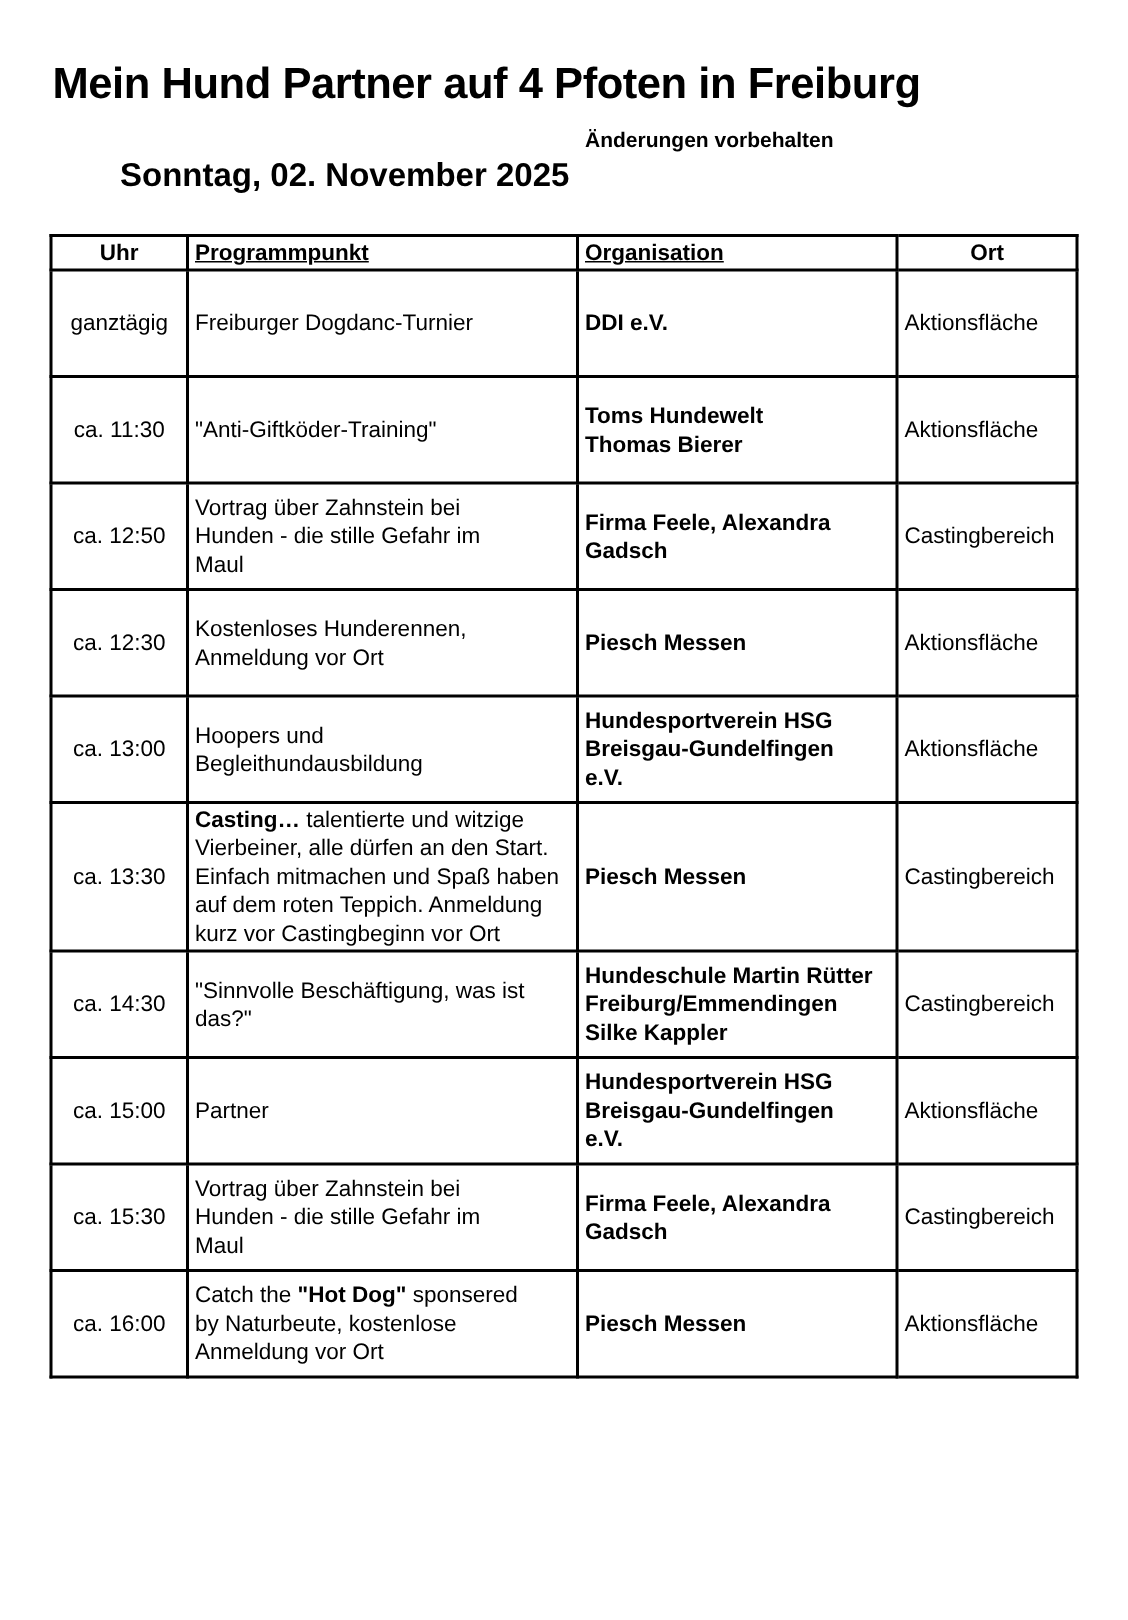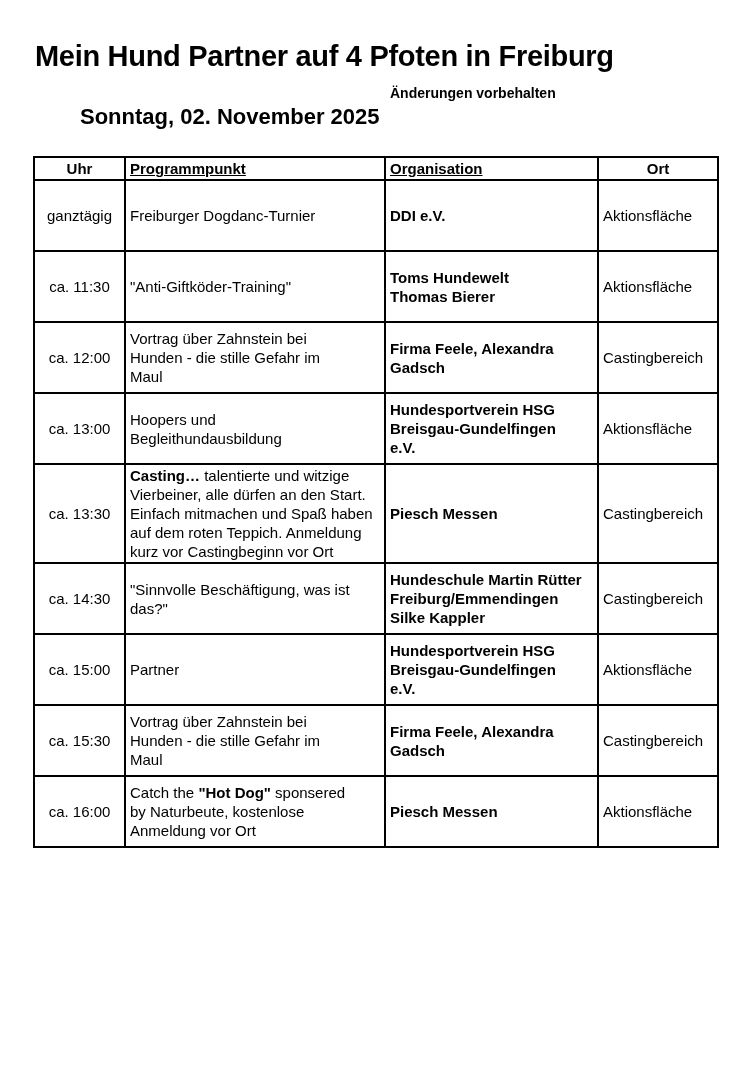--- a/index.html
+++ b/index.html
@@ -100,27 +100,34 @@
           <td class="cell-ort">Aktionsfläche</td>
         </tr>
         <tr>
           <td class="cell-uhr">ca. 11:30</td>
           <td class="cell-programm"><span class="seg">"Anti-Giftköder-Training"</span></td>
           <td class="cell-org">Toms Hundewelt
 Thomas Bierer</td>
           <td class="cell-ort">Aktionsfläche</td>
         </tr>
         <tr>
-          <td class="cell-uhr">ca. 12:00</td>
+          <td class="cell-uhr">ca. 12:50</td>
           <td class="cell-programm"><span class="seg">Vortrag über Zahnstein bei
 Hunden -  die stille Gefahr im
 Maul</span></td>
           <td class="cell-org">Firma Feele, Alexandra
 Gadsch</td>
           <td class="cell-ort">Castingbereich</td>
+        </tr>
+        <tr>
+          <td class="cell-uhr">ca. 12:30</td>
+          <td class="cell-programm"><span class="seg">Kostenloses Hunderennen,
+Anmeldung vor Ort</span></td>
+          <td class="cell-org">Piesch Messen</td>
+          <td class="cell-ort">Aktionsfläche</td>
         </tr>
         <tr>
           <td class="cell-uhr">ca. 13:00</td>
           <td class="cell-programm"><span class="seg">Hoopers und
 Begleithundausbildung</span></td>
           <td class="cell-org">Hundesportverein HSG
 Breisgau-Gundelfingen
 e.V.</td>
           <td class="cell-ort">Aktionsfläche</td>
         </tr>

